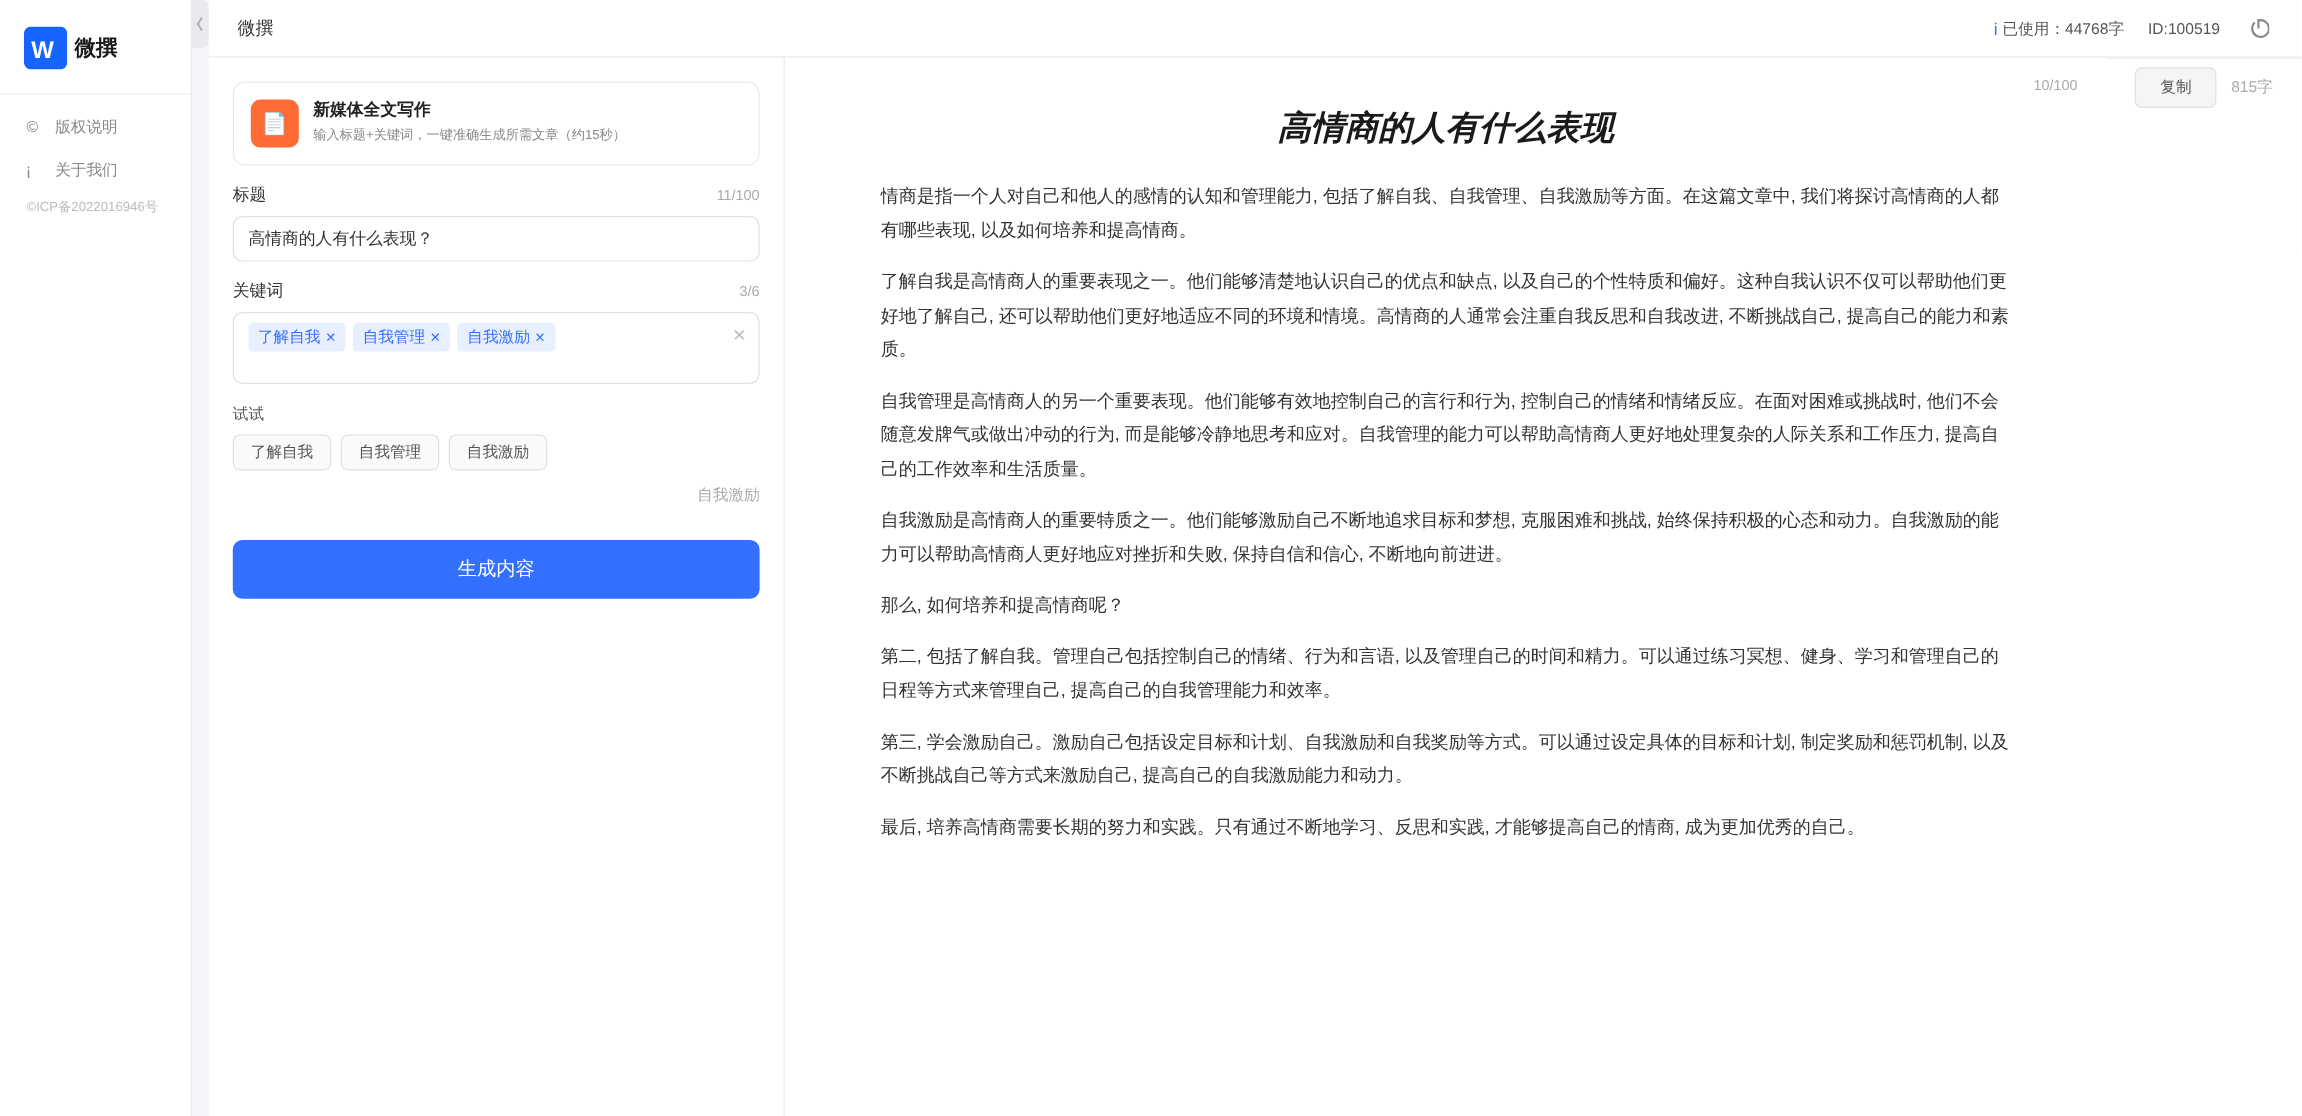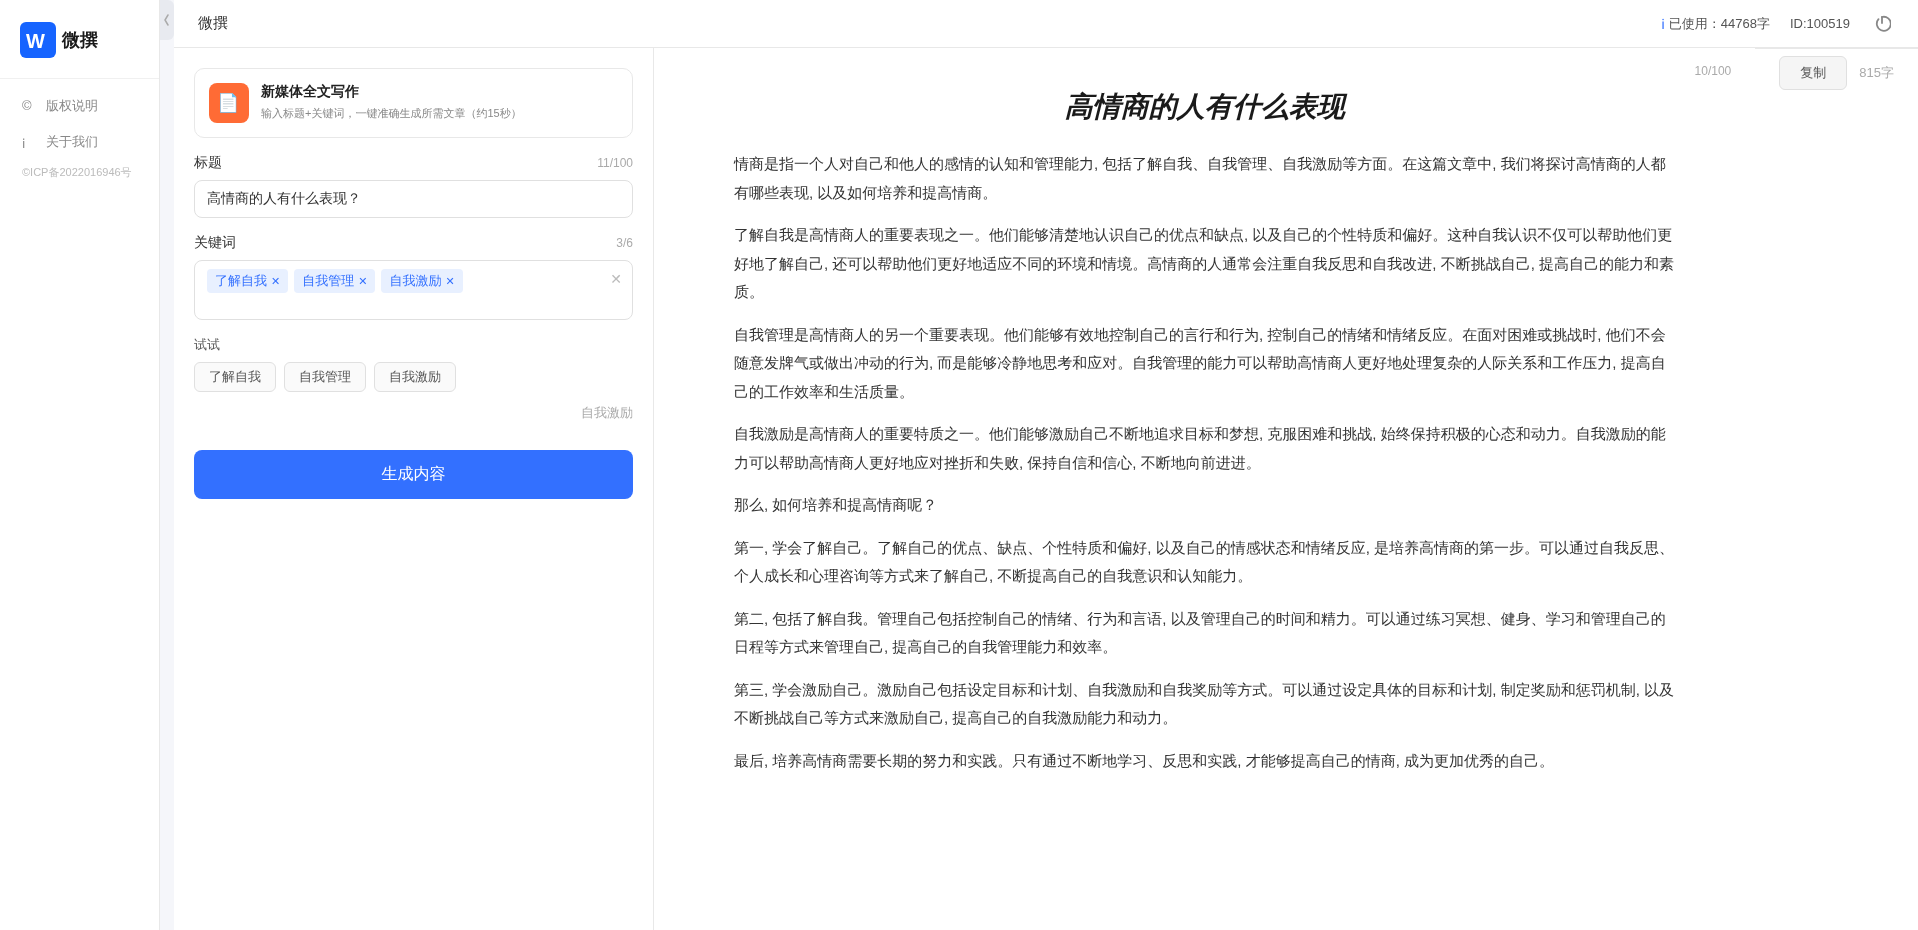--- a/index.html
+++ b/index.html
@@ -506,21 +506,20 @@
     <div class="right-panel">
       <div class="right-inner">
         <span class="article-counter">10/100</span>
         <h1 class="article-title">高情商的人有什么表现</h1>
         <div class="article-body" id="article-body">
             <p>情商是指一个人对自己和他人的感情的认知和管理能力, 包括了解自我、自我管理、自我激励等方面。在这篇文章中, 我们将探讨高情商的人都有哪些表现, 以及如何培养和提高情商。</p>
             <p>了解自我是高情商人的重要表现之一。他们能够清楚地认识自己的优点和缺点, 以及自己的个性特质和偏好。这种自我认识不仅可以帮助他们更好地了解自己, 还可以帮助他们更好地适应不同的环境和情境。高情商的人通常会注重自我反思和自我改进, 不断挑战自己, 提高自己的能力和素质。</p>
             <p>自我管理是高情商人的另一个重要表现。他们能够有效地控制自己的言行和行为, 控制自己的情绪和情绪反应。在面对困难或挑战时, 他们不会随意发牌气或做出冲动的行为, 而是能够冷静地思考和应对。自我管理的能力可以帮助高情商人更好地处理复杂的人际关系和工作压力, 提高自己的工作效率和生活质量。</p>
             <p>自我激励是高情商人的重要特质之一。他们能够激励自己不断地追求目标和梦想, 克服困难和挑战, 始终保持积极的心态和动力。自我激励的能力可以帮助高情商人更好地应对挫折和失败, 保持自信和信心, 不断地向前进进。</p>
             <p>那么, 如何培养和提高情商呢？</p>
-            <p>第一, 学会了解自己。了解自己的优点、缺点、个性特质和偏好, 以及自己的情感状态和情绪反应, 是培养高情商的第一步。可以通过自我反思、个人成长和心理咨询等方式来了解自己, 不断提高自己的自我意识和认知能力。</p>
             <p>第二, 包括了解自我。管理自己包括控制自己的情绪、行为和言语, 以及管理自己的时间和精力。可以通过练习冥想、健身、学习和管理自己的日程等方式来管理自己, 提高自己的自我管理能力和效率。</p>
             <p>第三, 学会激励自己。激励自己包括设定目标和计划、自我激励和自我奖励等方式。可以通过设定具体的目标和计划, 制定奖励和惩罚机制, 以及不断挑战自己等方式来激励自己, 提高自己的自我激励能力和动力。</p>
             <p>最后, 培养高情商需要长期的努力和实践。只有通过不断地学习、反思和实践, 才能够提高自己的情商, 成为更加优秀的自己。</p>
           </div>
       </div>
       <div class="right-bottom">
         <button class="copy-btn">复制</button>
         <span class="word-count-label">815字</span>
       </div>
     </div>

